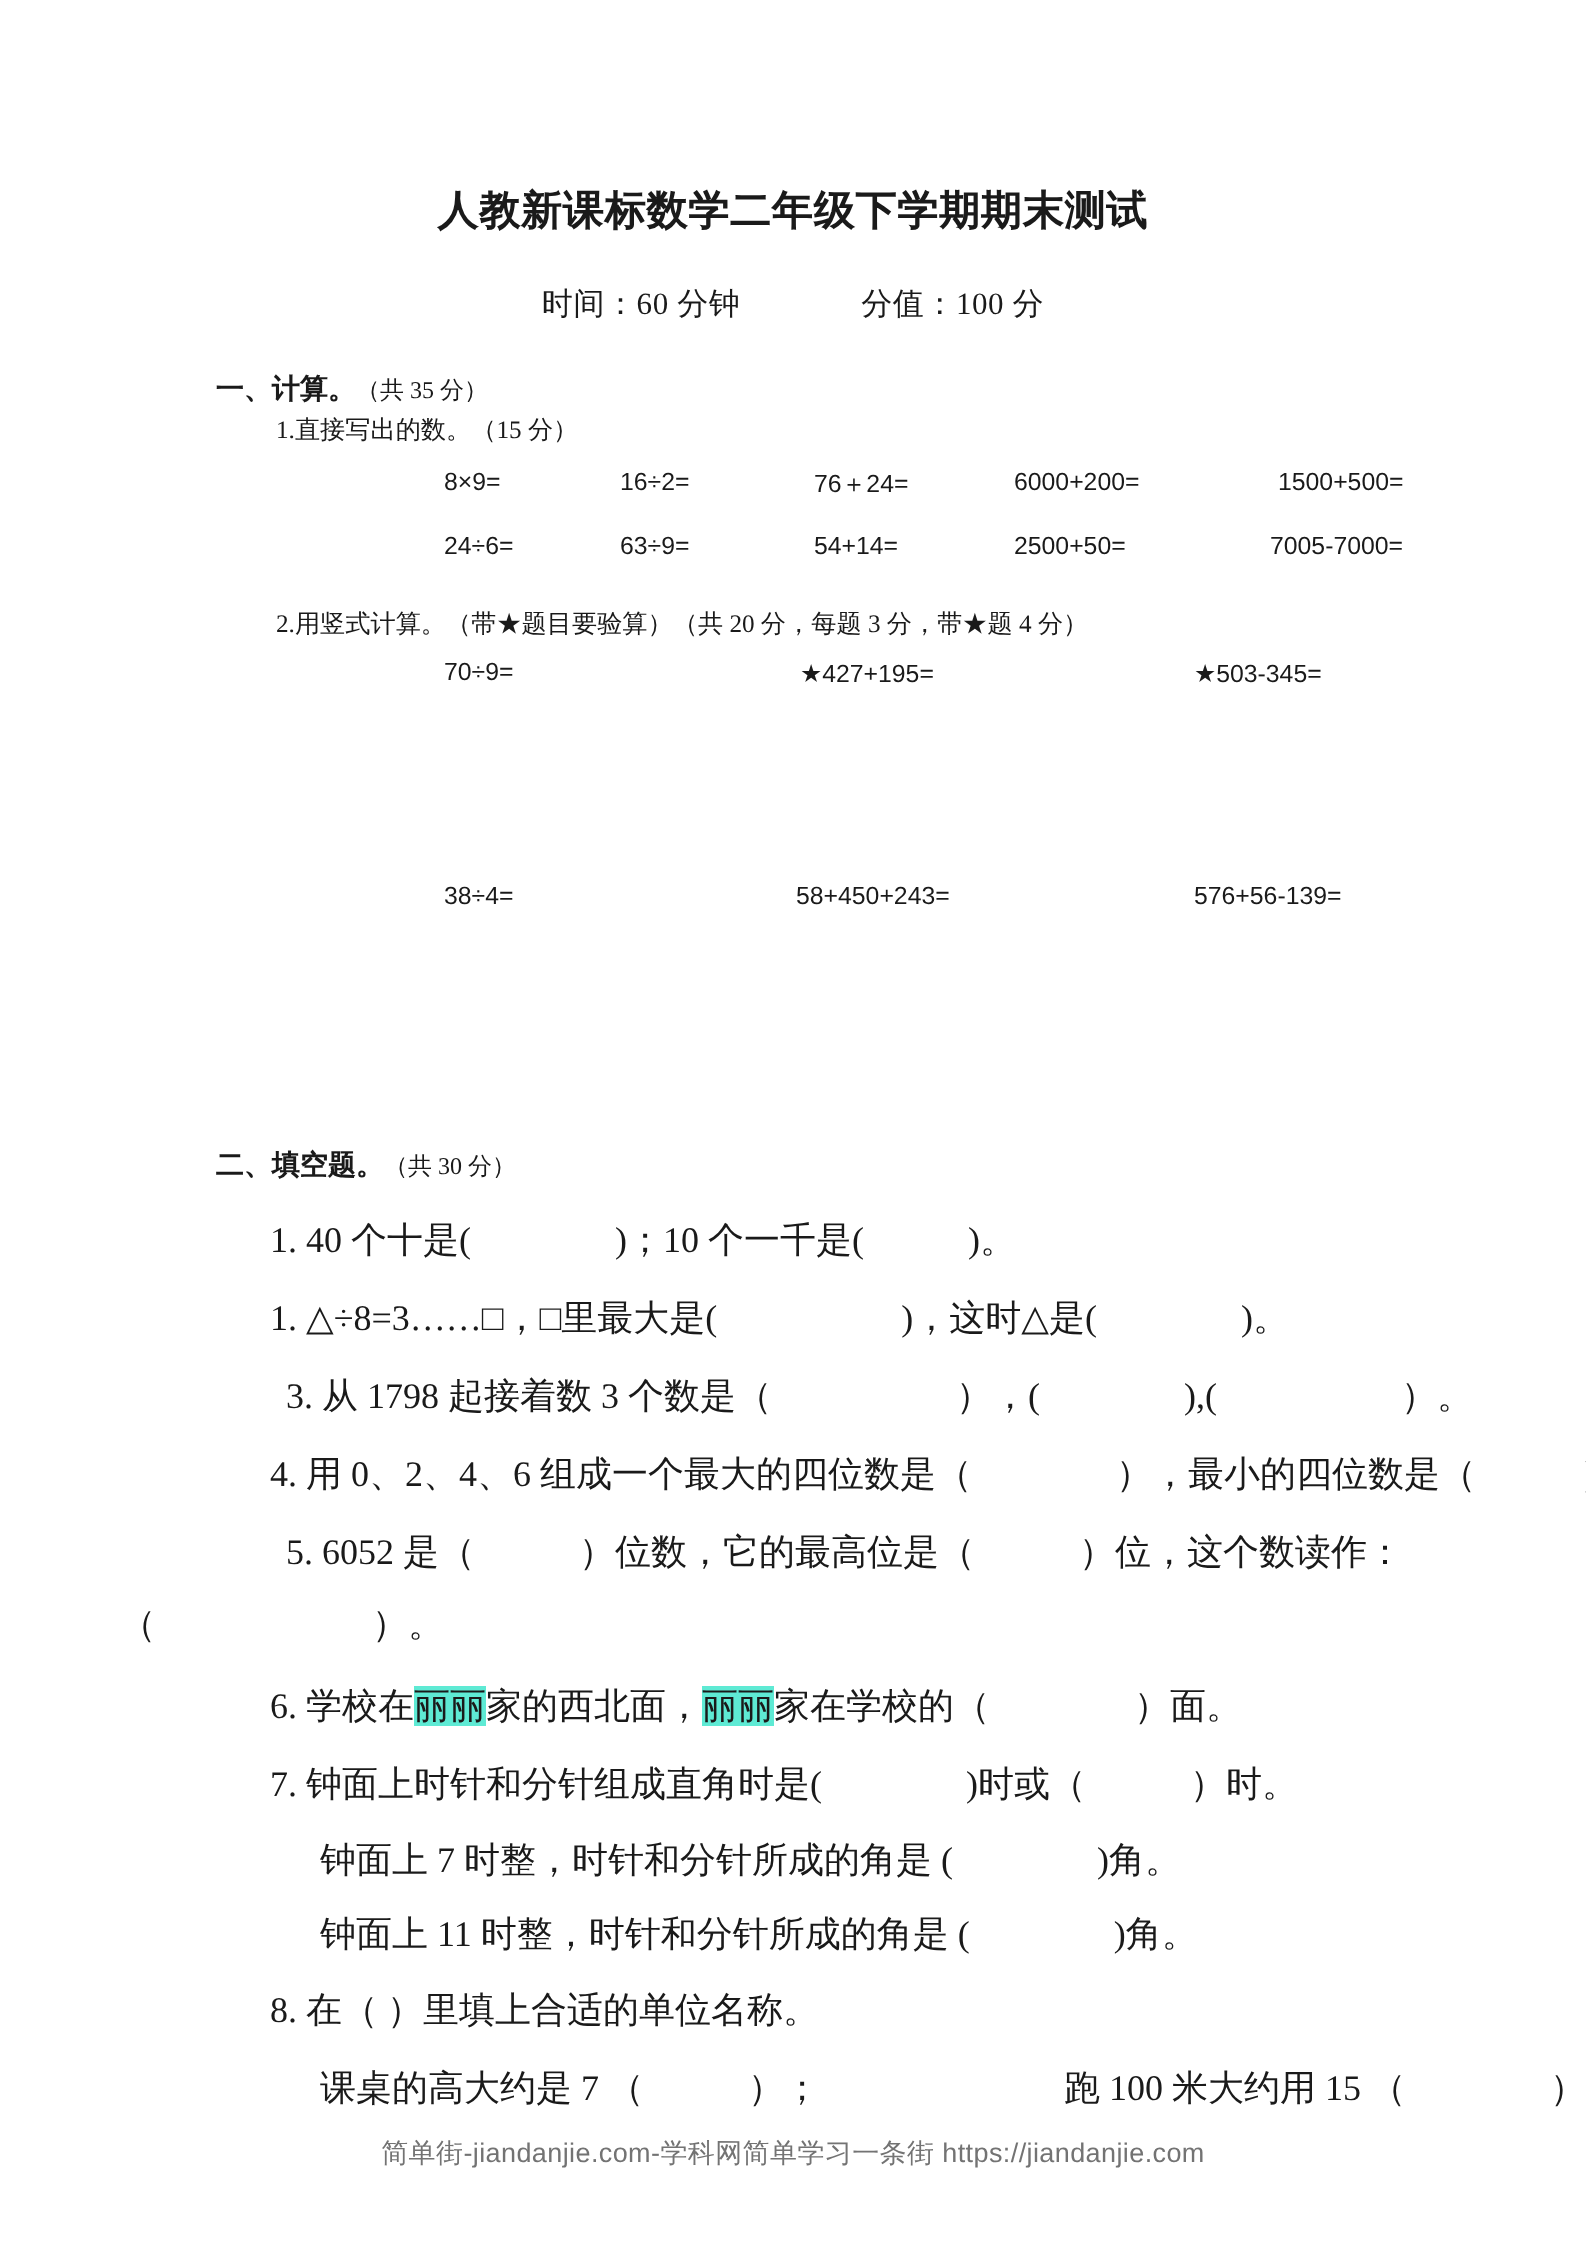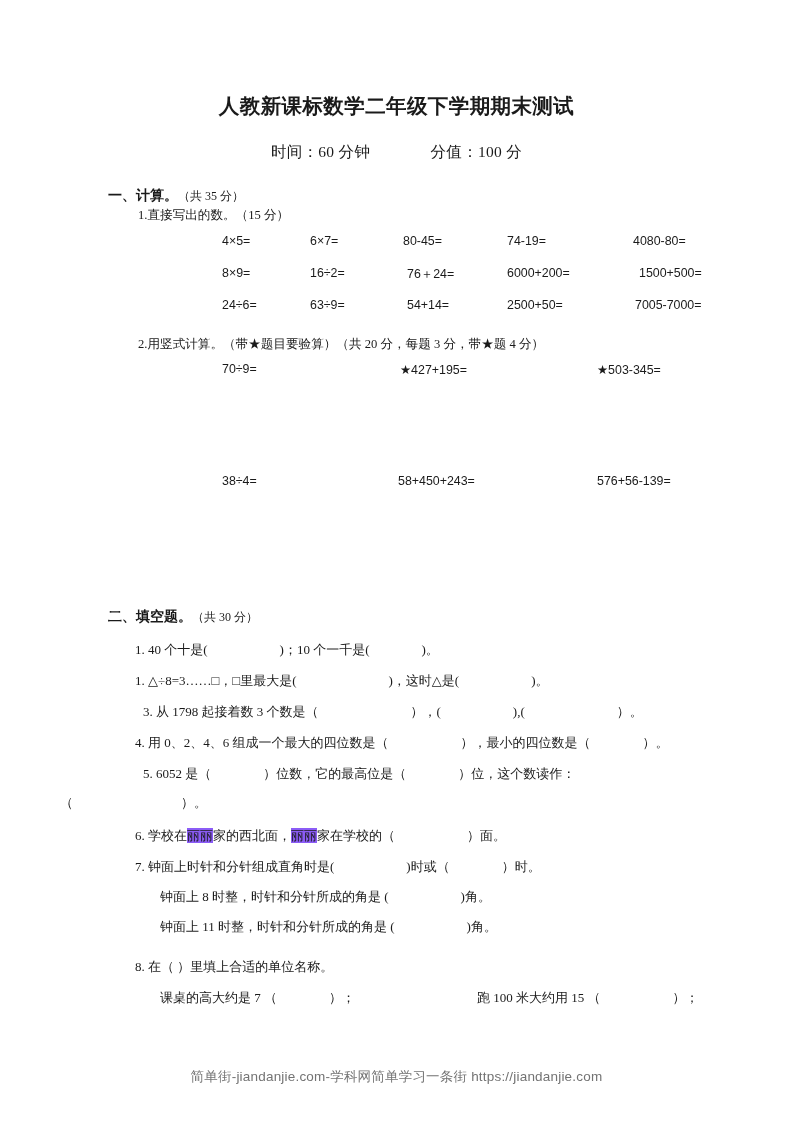--- a/index.html
+++ b/index.html
@@ -81,30 +81,30 @@
     font-family: "Liberation Sans", "DejaVu Sans", sans-serif;
   }
   .prob-cell {
     position: absolute;
     white-space: nowrap;
     top: 0;
   }
 
   
   .q {
-    font-size: 13px;
+    font-size: 18px;
     line-height: 1.55;
     margin: 0;
     white-space: nowrap;
   }
   .q .blank-md { display: inline-block; width: 52px; }
   .q .blank-lg { display: inline-block; width: 72px; }
   .q .blank-xl { display: inline-block; width: 92px; }
   .hl {
-    background: #8b5cf6;
+    background: #5eead4;
   }
 
   
   .footer {
     position: absolute;
     left: 0;
     right: 0;
     top: 1068px;
     text-align: center;
     font-size: 13.5px;
@@ -127,27 +127,20 @@
   </p>
 
   <p class="section-head" style="margin-top:22px;">
     <span class="bold">一、计算。</span><span class="note">（共 35 分）</span>
   </p>
 
   <p class="sub-head" style="">1.直接写出的数。（15 分）</p>
 
   <div class="prob-grid" style="margin-top:9px;">
     <div class="prob-row">
-      <span class="prob-cell" style="left:162px;">4×5=</span>
-      <span class="prob-cell" style="left:250px;">6×7=</span>
-      <span class="prob-cell" style="left:343px;">80-45=</span>
-      <span class="prob-cell" style="left:447px;">74-19=</span>
-      <span class="prob-cell" style="left:573px;">4080-80=</span>
-    </div>
-    <div class="prob-row">
       <span class="prob-cell" style="left:162px;">8×9=</span>
       <span class="prob-cell" style="left:250px;">16÷2=</span>
       <span class="prob-cell" style="left:347px;">76＋24=</span>
       <span class="prob-cell" style="left:447px;">6000+200=</span>
       <span class="prob-cell" style="left:579px;">1500+500=</span>
     </div>
     <div class="prob-row">
       <span class="prob-cell" style="left:162px;">24÷6=</span>
       <span class="prob-cell" style="left:250px;">63÷9=</span>
       <span class="prob-cell" style="left:347px;">54+14=</span>
@@ -201,28 +194,28 @@
 
   <p class="q" style="margin-top:13px; padding-left:75px;">
     <span>6. 学校在</span><span class="hl">丽丽</span><span>家的西北面，</span><span class="hl">丽丽</span><span>家在学校的（</span><span class="blank-lg"></span><span>）面。</span>
   </p>
 
   <p class="q" style="margin-top:11px; padding-left:75px;">
     <span>7. 钟面上时针和分针组成直角时是(</span><span class="blank-lg"></span><span>)时或（</span><span class="blank-md"></span><span>）时。</span>
   </p>
 
   <p class="q" style="margin-top:10px; padding-left:100px;">
-    <span>钟面上 8 时整，时针和分针所成的角是 (</span><span class="blank-lg"></span><span>)角。</span>
+    <span>钟面上 7 时整，时针和分针所成的角是 (</span><span class="blank-lg"></span><span>)角。</span>
   </p>
 
   <p class="q" style="margin-top:10px; padding-left:100px;">
     <span>钟面上 11 时整，时针和分针所成的角是 (</span><span class="blank-lg"></span><span>)角。</span>
   </p>
 
-  <p class="q" style="margin-top:20px; padding-left:75px;">8. 在（ ）里填上合适的单位名称。</p>
+  <p class="q" style="margin-top:10px; padding-left:75px;">8. 在（ ）里填上合适的单位名称。</p>
 
 
   <p class="q" style="margin-top:11px; padding-left:100px;">
     <span>课桌的高大约是 7 （</span><span class="blank-md"></span><span>）；</span><span style="display:inline-block;width:122px;"></span><span>跑 100 米大约用 15 （</span><span class="blank-lg"></span><span>）；</span>
   </p>
 
   <div class="footer">简单街-jiandanjie.com-学科网简单学习一条街 https://jiandanjie.com</div>
 
 </div>
 

